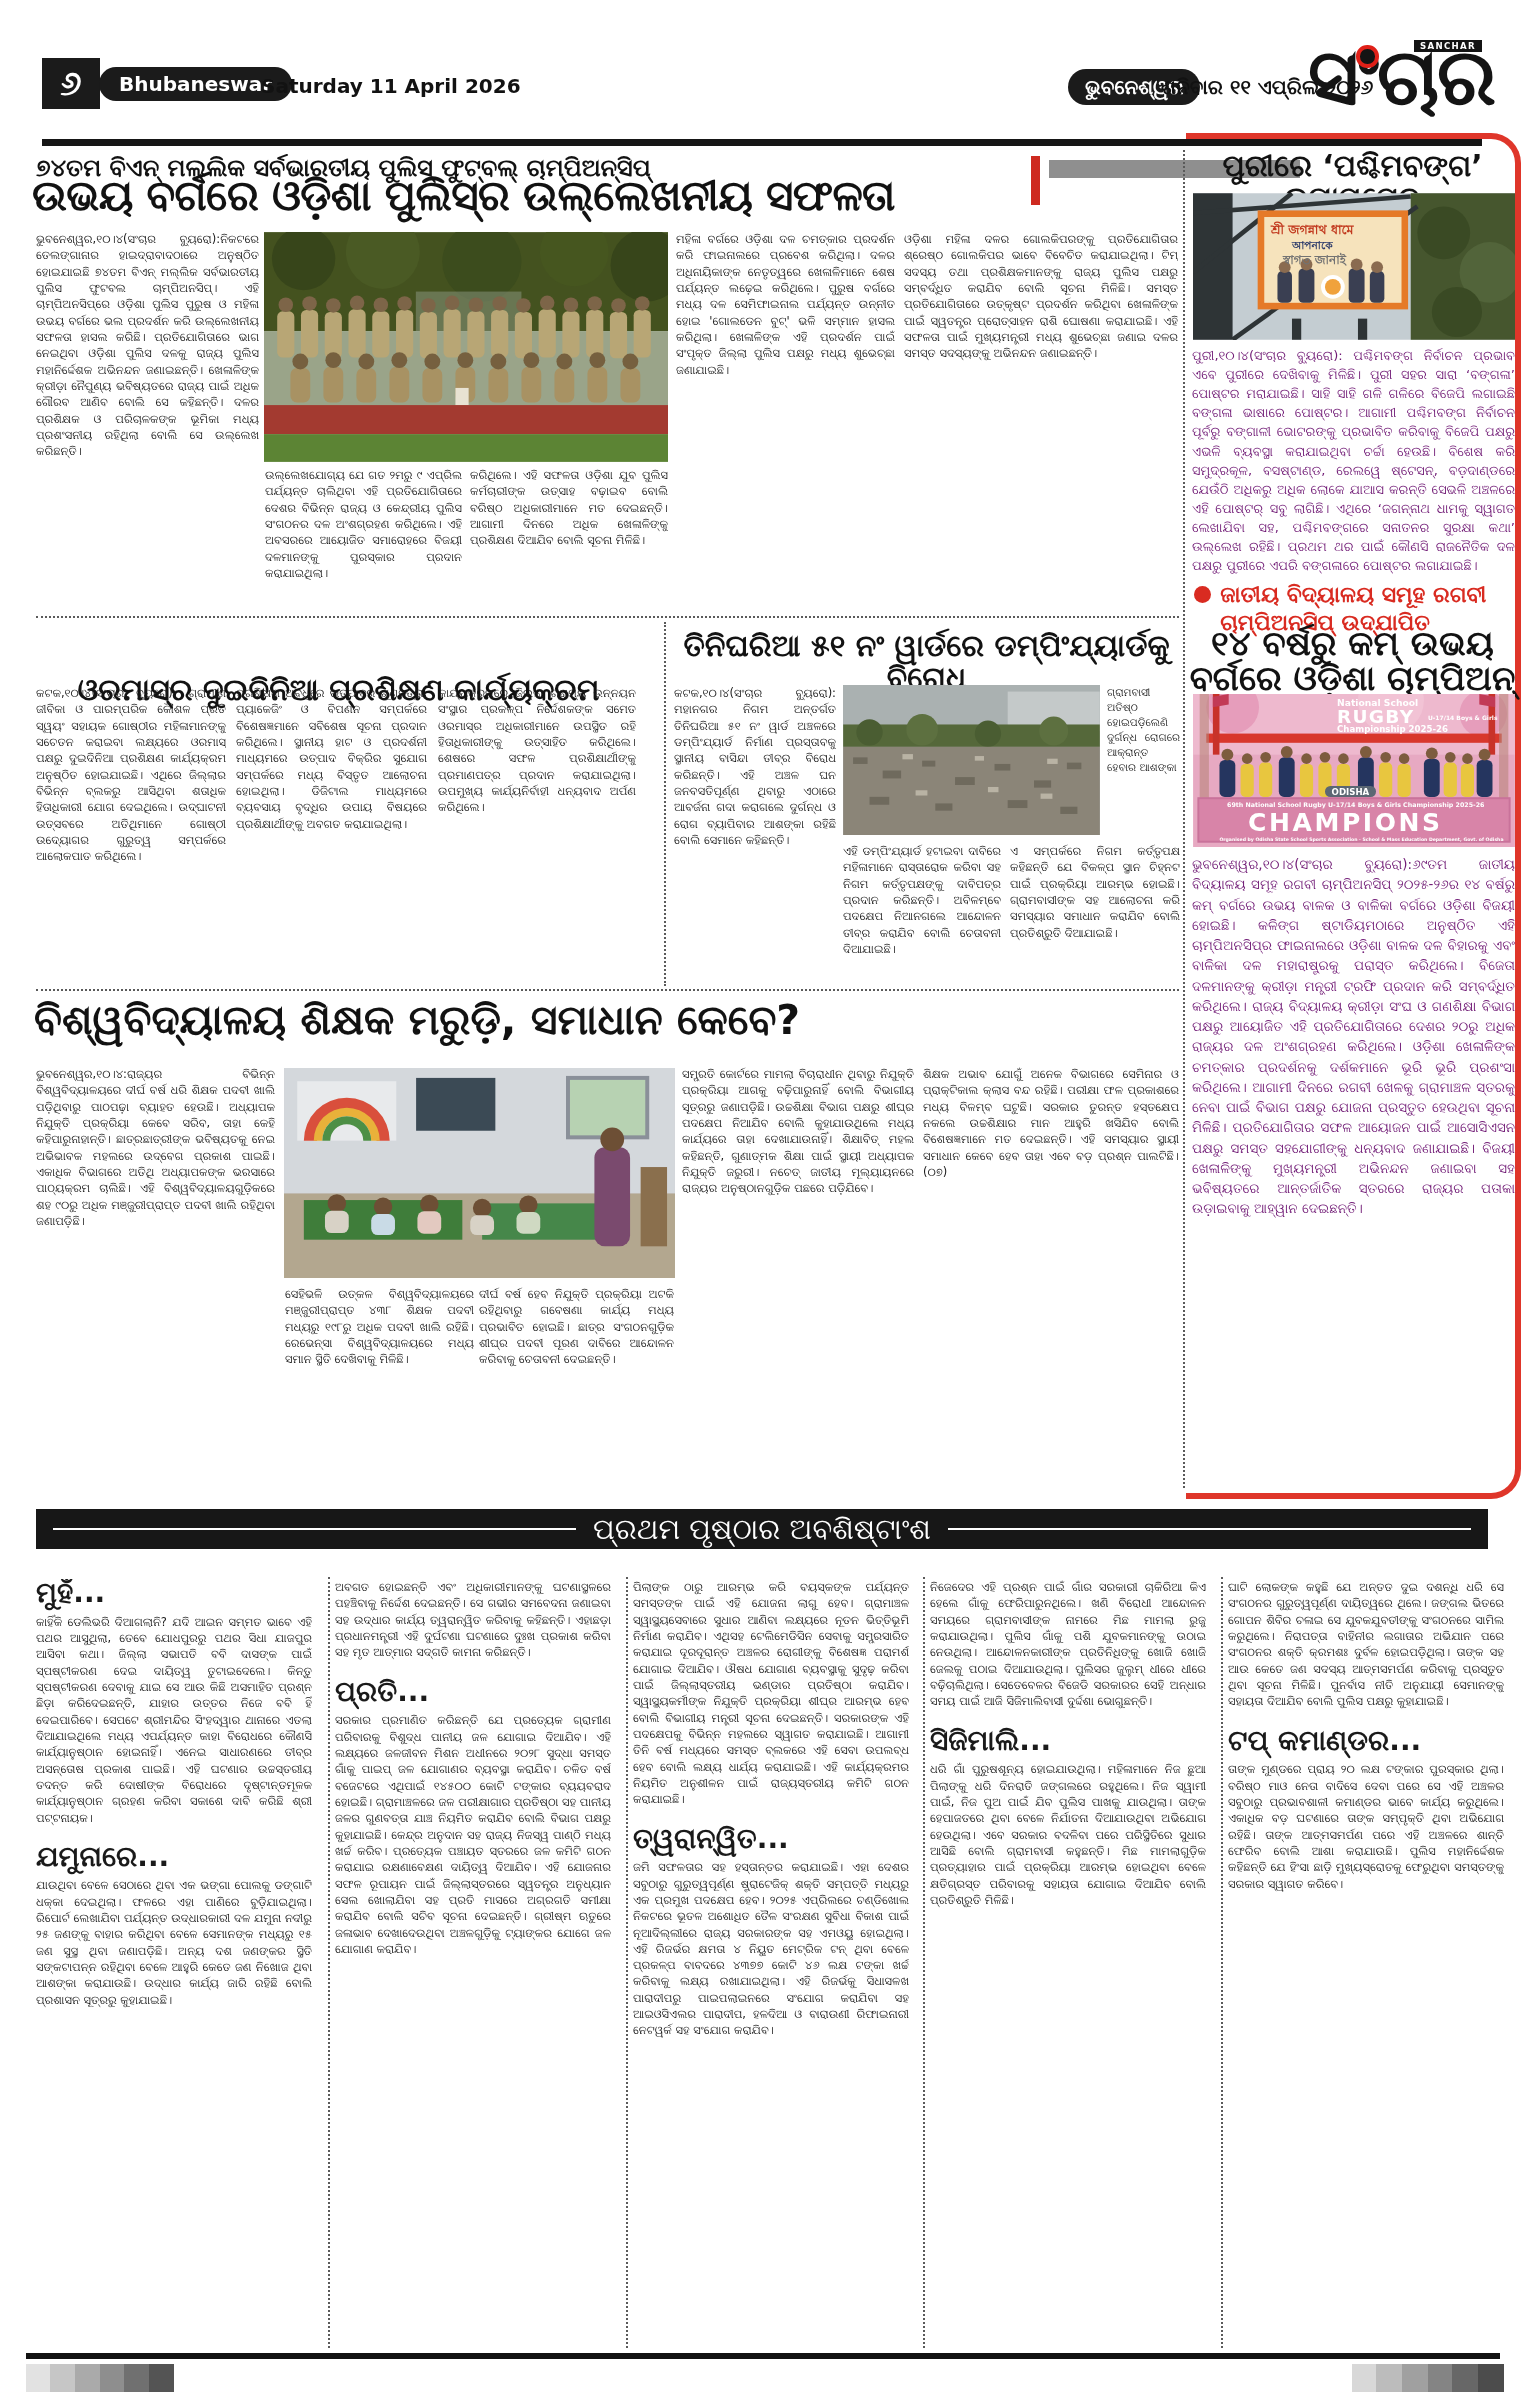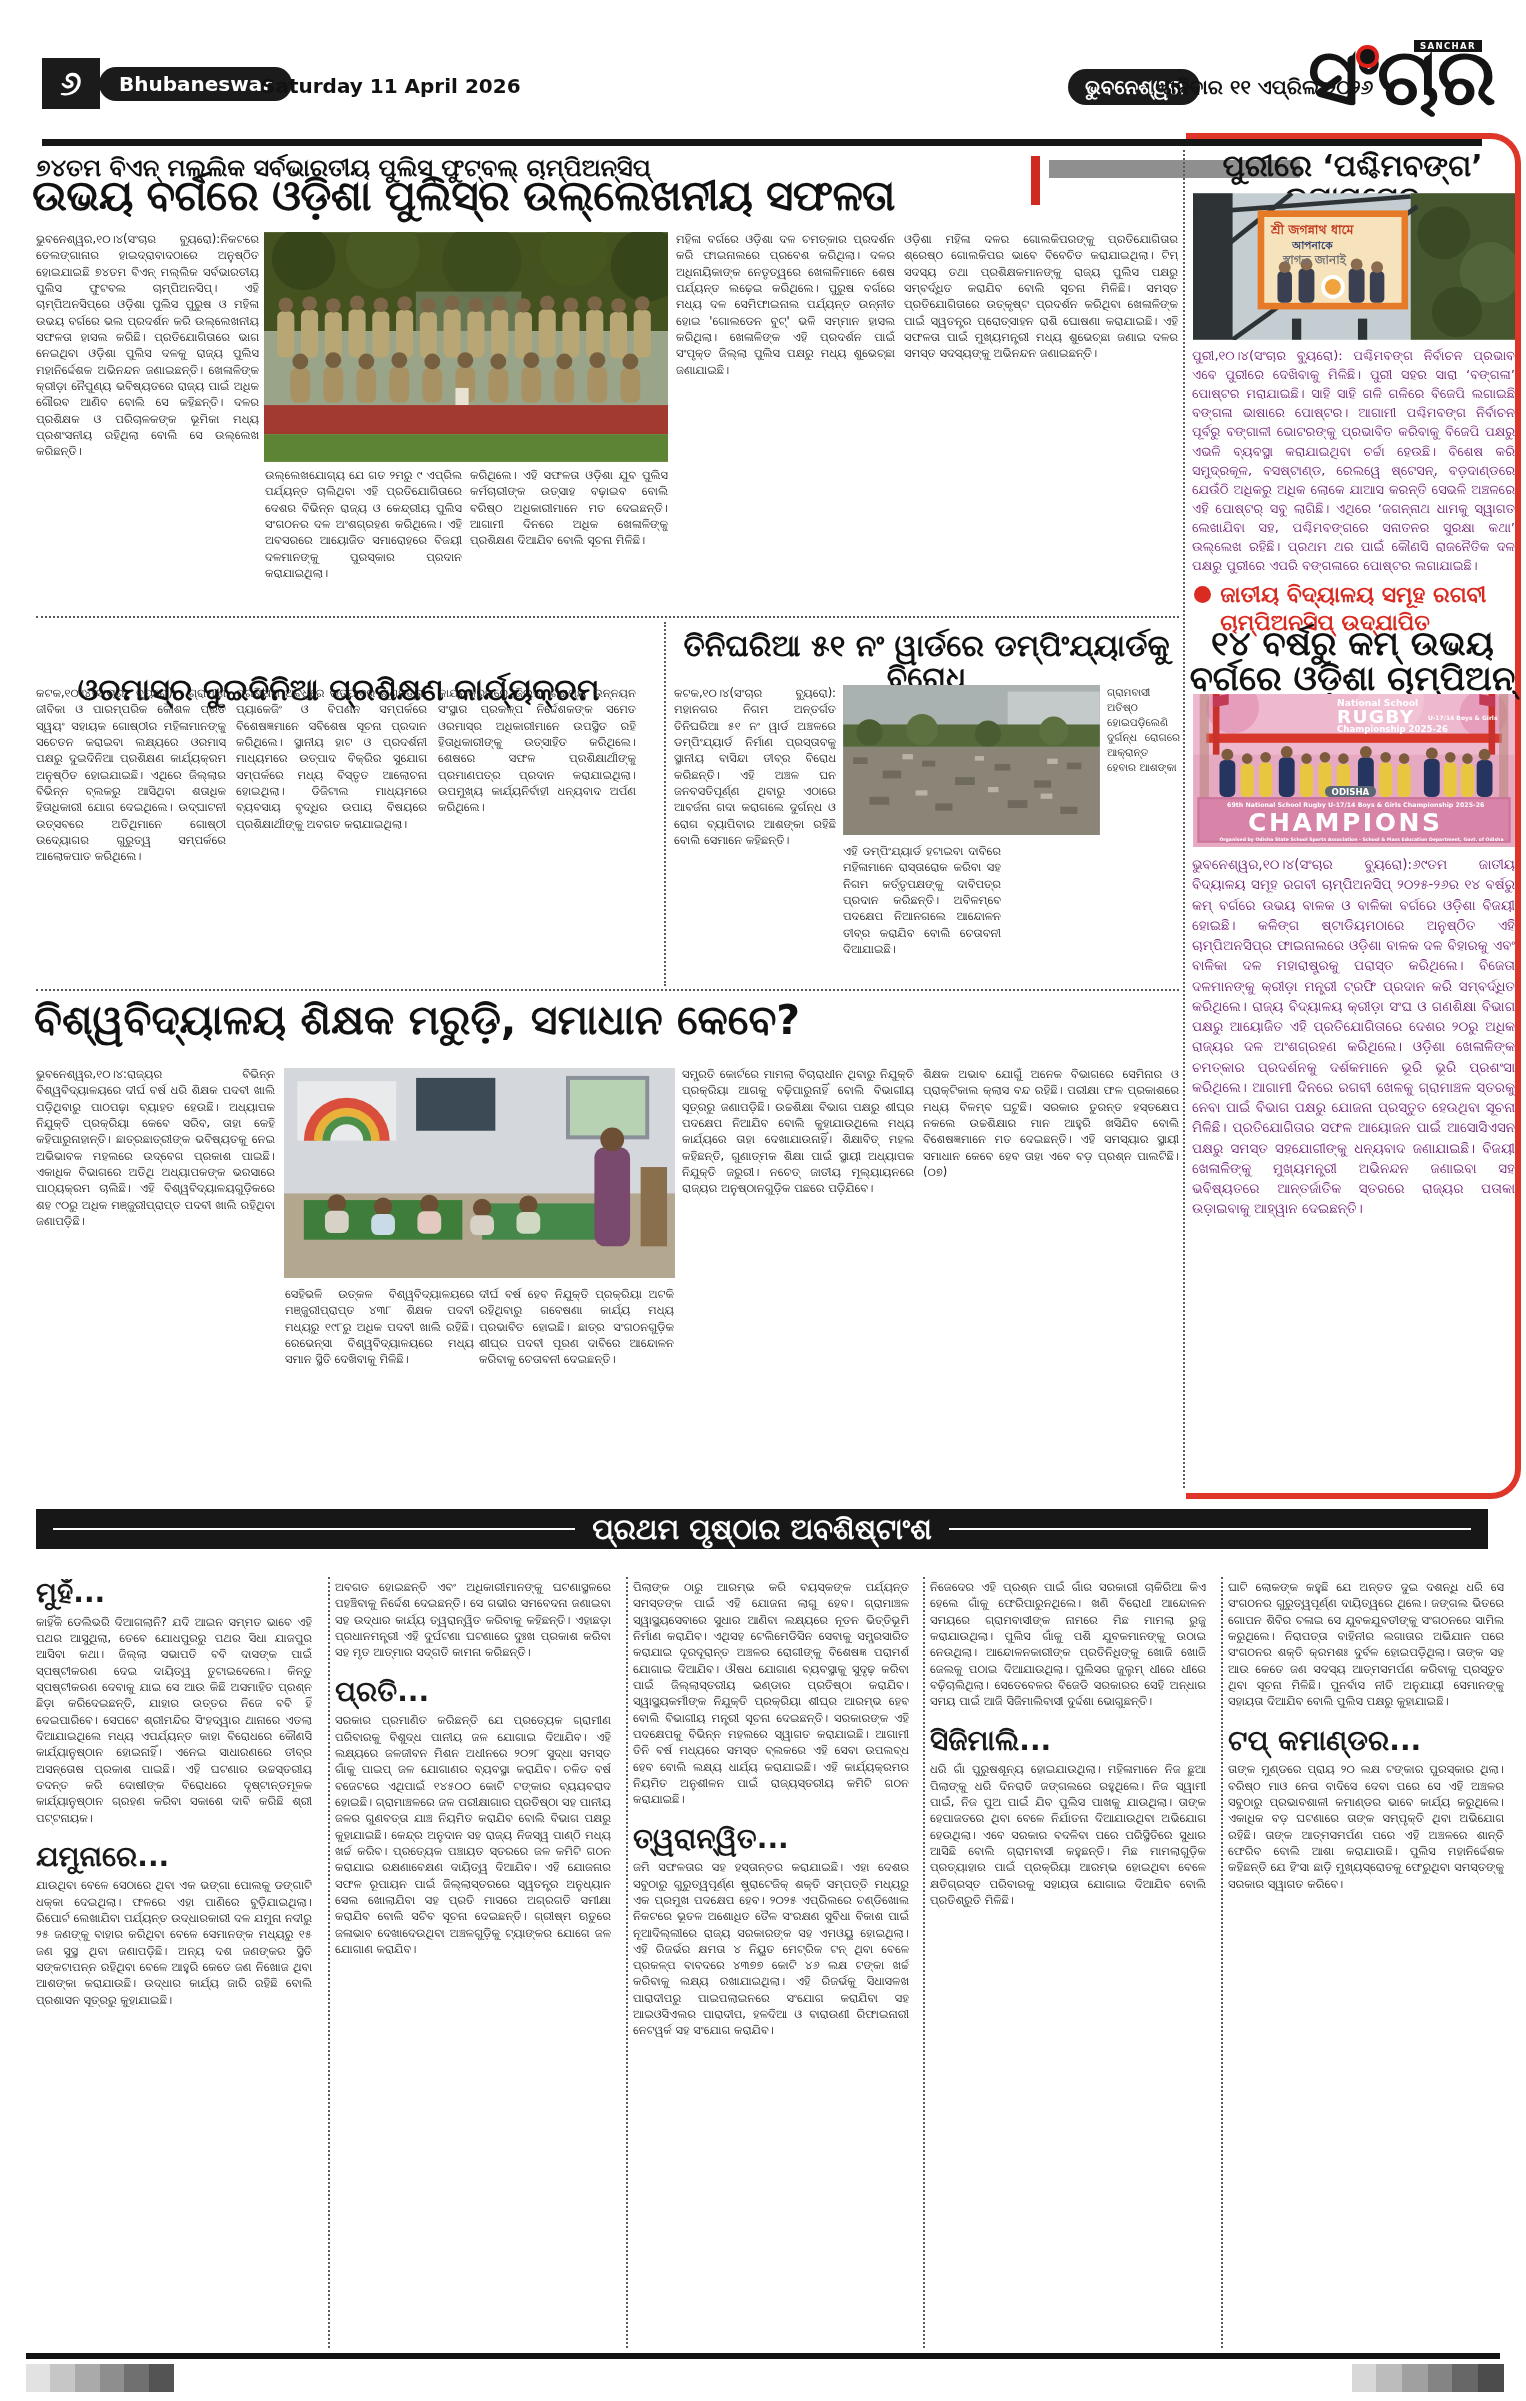--- a/index.html
+++ b/index.html
@@ -13,21 +13,21 @@
   .subhead{font-size:30px;font-weight:800;text-align:center;line-height:1.08;}
   .hugehead{font-size:41px;font-weight:700;line-height:1.06;}
   .dot-h{border-top:2px dotted #5a5a5a;height:0;}
   .dot-v{border-left:2px dotted #5a5a5a;width:0;}
   .pill{background:#1b1b1b;color:#fff;border-radius:18.5px;display:flex;align-items:center;
         justify-content:center;font-weight:700;}
   .photo{overflow:hidden;position:absolute;}
   .photo svg{display:block;}
   .banner{background:#171717;display:flex;align-items:center;}
   .banner .line{flex:1;height:2px;background:#ffffff;margin:0 17px;}
-  .banner .txt{color:#ffffff;font-size:29px;font-weight:700;white-space:nowrap;}
+  .banner .txt{color:#ffffff;font-size:29px;font-weight:400;white-space:nowrap;}
   .bcol{overflow:hidden;}
   .bcol .ch{font-size:28px;font-weight:800;margin:17px 0 6.6px 0;line-height:1;}
   .bcol .ch.first{margin-top:0;}
   .bcol p{margin:0 0 4px 0;}
   .rail{border:6px solid #df362a;border-left:none;border-radius:0 30px 30px 0;}
   .redhead{color:#d92b21;font-weight:800;font-size:22px;line-height:1.25;}
   .bullet{width:17px;height:17px;border-radius:50%;background:#d92b21;flex:none;margin-top:5.3px;}
   .ph-label{position:absolute;color:#fff;font-weight:800;white-space:nowrap;}
 </style>
 </head>
@@ -185,20 +185,21 @@
         <rect x="310" y="112" width="16" height="8"></rect>
           <rect x="110" y="160" width="18" height="8"></rect>
         <rect x="220" y="155" width="16" height="8"></rect>
           <rect x="300" y="165" width="18" height="8"></rect>
       </g>
     </svg>
   </div>
   <div class="abs bodytxt" style="left:674px;top:685px;width:162px;height:297px;">କଟକ,୧୦।୪(ସଂଚାର ବ୍ୟୁରୋ): ମହାନଗର ନିଗମ ଅନ୍ତର୍ଗତ ତିନିଘରିଆ ୫୧ ନଂ ୱାର୍ଡ ଅଞ୍ଚଳରେ ଡମ୍ପିଂଯ୍ୟାର୍ଡ ନିର୍ମାଣ ପ୍ରସ୍ତାବକୁ ସ୍ଥାନୀୟ ବାସିନ୍ଦା ତୀବ୍ର ବିରୋଧ କରିଛନ୍ତି। ଏହି ଅଞ୍ଚଳ ଘନ ଜନବସତିପୂର୍ଣ୍ଣ ଥିବାରୁ ଏଠାରେ ଆବର୍ଜନା ଗଦା କରାଗଲେ ଦୁର୍ଗନ୍ଧ ଓ ରୋଗ ବ୍ୟାପିବାର ଆଶଙ୍କା ରହିଛି ବୋଲି ସେମାନେ କହିଛନ୍ତି।</div>
   <div class="abs bodytxt" style="left:1107px;top:685px;width:73px;height:150px;font-size:10.6px;">ଗ୍ରାମବାସୀ ଅତିଷ୍ଠ ହୋଇପଡ଼ିଲେଣି ଦୁର୍ଗନ୍ଧ ରୋଗରେ ଆକ୍ରାନ୍ତ ହେବାର ଆଶଙ୍କା</div>
   <div class="abs bodytxt" style="left:843px;top:843px;width:158px;height:140px;">ଏହି ଡମ୍ପିଂଯ୍ୟାର୍ଡ ହଟାଇବା ଦାବିରେ ମହିଳାମାନେ ରାସ୍ତାରୋକ କରିବା ସହ ନିଗମ କର୍ତ୍ତୃପକ୍ଷଙ୍କୁ ଦାବିପତ୍ର ପ୍ରଦାନ କରିଛନ୍ତି। ଅବିଳମ୍ବେ ପଦକ୍ଷେପ ନିଆନଗଲେ ଆନ୍ଦୋଳନ ତୀବ୍ର କରାଯିବ ବୋଲି ଚେତାବନୀ ଦିଆଯାଇଛି।</div>
+  <div class="abs bodytxt" style="left:1010px;top:843px;width:170px;height:140px;">ଏ ସମ୍ପର୍କରେ ନିଗମ କର୍ତ୍ତୃପକ୍ଷ କହିଛନ୍ତି ଯେ ବିକଳ୍ପ ସ୍ଥାନ ଚିହ୍ନଟ ପାଇଁ ପ୍ରକ୍ରିୟା ଆରମ୍ଭ ହୋଇଛି। ଗ୍ରାମବାସୀଙ୍କ ସହ ଆଲୋଚନା କରି ସମସ୍ୟାର ସମାଧାନ କରାଯିବ ବୋଲି ପ୍ରତିଶ୍ରୁତି ଦିଆଯାଇଛି।</div>
 
   <div class="abs dot-h" style="left:36px;top:989px;width:1143px;"></div>
   <div class="abs hugehead" style="left:34px;top:999px;width:990px;">ବିଶ୍ୱବିଦ୍ୟାଳୟ ଶିକ୍ଷକ ମରୁଡ଼ି, ସମାଧାନ କେବେ?</div>
 
   <div class="photo abs" style="left:284px;top:1068px;width:391px;height:210px;">
     <svg width="391" height="210" viewBox="0 0 592 318" xmlns="http://www.w3.org/2000/svg">
       <rect width="592" height="318" fill="#c8ccd1"></rect>
       <rect width="592" height="190" fill="#d4d8dc"></rect>
       <rect x="20" y="20" width="150" height="90" fill="#e8eaec"></rect>
       <path d="M30 110 A65 65 0 0 1 160 110 L140 110 A45 45 0 0 0 50 110 Z" fill="#d94f3c"></path>

